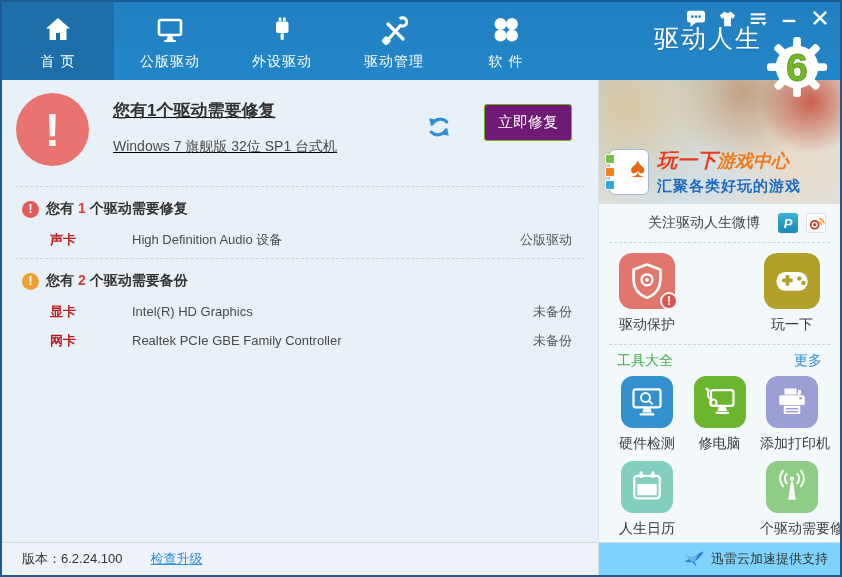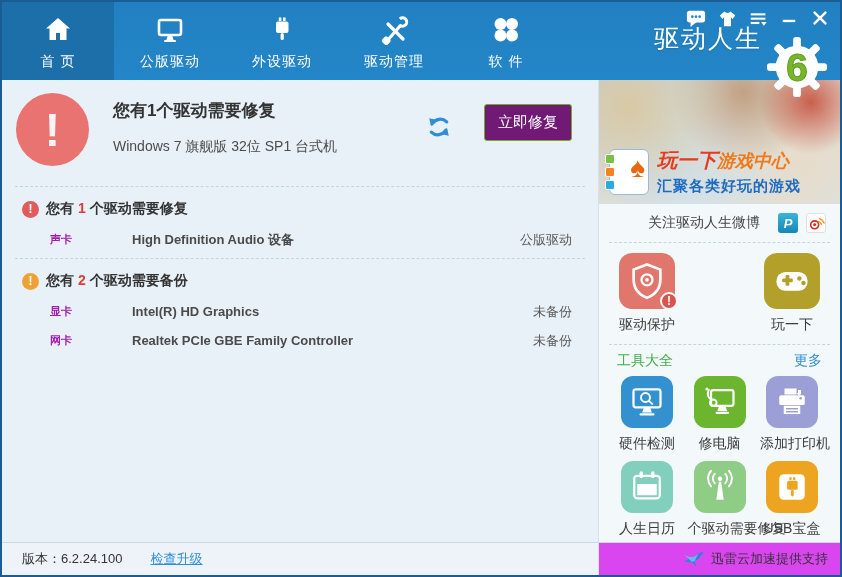--- a/index.html
+++ b/index.html
@@ -24,38 +24,38 @@
   .logo-gear { width:62px; height:62px; margin-left:4px; margin-top:14px; }
 
   
   .content { display:flex; height:495px; }
   .left-panel { width:596px; background:#e9f1f8; position:relative; }
   .sidebar { width:242px; background:#f3f8fb; border-left:1px solid #d5e2ec; position:relative; }
 
   
   .alert { display:flex; align-items:flex-start; padding:13px 14px 10px 14px; position:relative; height:106px; }
   .alert-circle { width:73px; height:73px; border-radius:50%; background:#e97370; color:#fdf3f3; font-size:46px; font-weight:bold; display:flex; align-items:center; justify-content:center; flex:0 0 auto; }
-  .alert-texts { margin-left:24px; padding-top:6px; }
+  .alert-texts { margin-left:24px; padding-top:6px;text-decoration:underline; }
   .alert-title { font-size:17px; font-weight:bold; color:#333; }
   .alert-sub { font-size:14px; color:#4c4c4c; margin-top:16px; }
   .refresh-btn { position:absolute; right:145px; top:33px; width:28px; height:28px; cursor:pointer; }
   .fix-btn { position:absolute; right:26px; top:24px; width:88px; height:37px; background:#701a75; border:1px solid #6fae20; border-radius:3px; color:#fff; font-size:15px; display:flex; align-items:center; justify-content:center; cursor:pointer; }
 
   .dashed-sep { border-bottom:1px dashed #c4d5e1; margin:0 13px; }
 
   .section { padding:9px 0 4px 0; }
   .sec-head { display:flex; align-items:center; padding:4px 0 7px 20px; }
   .excl { width:17px; height:17px; border-radius:50%; color:#fff; font-size:12px; font-weight:bold; display:flex; align-items:center; justify-content:center; }
   .excl.red { background:#e25b5b; }
   .excl.orange { background:#efa234; }
   .sec-title { font-size:14px; font-weight:bold; color:#333; margin-left:7px; }
   .sec-title .cnt { color:#e23a3a; padding:0 4px; }
   .drv-row { display:flex; align-items:center; height:29px; padding-left:48px; padding-right:26px; cursor:default; }
-  .drv-type { width:82px; font-size:11px; font-weight:bold; color:#a21caf; }
-  .drv-name { flex:1; font-size:13px; color:#4a4a4a;font-weight:bold; }
+  .drv-type { width:82px; font-size:13px; font-weight:bold; color:#b91c1c; }
+  .drv-name { flex:1; font-size:13px; color:#4a4a4a; }
   .drv-status { font-size:13px; color:#5a5a5a; }
 
   .left-footer { position:absolute; bottom:0; left:0; width:100%; height:33px; background:#edf3f8; border-top:1px solid #ccdae6; display:flex; align-items:center; padding-left:20px; font-size:13px; color:#333; }
   .upgrade-link { color:#2e8ed8; text-decoration:underline; margin-left:28px; cursor:pointer; }
 
   
   .banner { height:124px; position:relative; overflow:hidden; cursor:pointer;
     background:
       radial-gradient(circle at 88% 18%, rgba(196,74,56,.85), rgba(196,74,56,0) 22%),
       radial-gradient(circle at 12% 22%, #d9c9a4, rgba(217,201,164,0) 45%),
@@ -97,21 +97,21 @@
   .c-cal     { background:#82cfbe; }
   .c-wifi    { background:#8fcc85; }
   .c-usb     { background:#eda420; }
 
   .badge { position:absolute; right:-3px; bottom:-1px; width:18px; height:18px; border-radius:50%; background:#d9534f; border:2px solid #f3f8fb; color:#fff; font-size:12px; font-weight:bold; display:flex; align-items:center; justify-content:center; }
 
   .tools-head { display:flex; justify-content:space-between; align-items:center; padding:7px 18px 2px 18px; }
   .tools-title { color:#3fae47; font-size:14px; }
   .tools-more { color:#2e8ed8; font-size:14px; cursor:pointer; }
 
-  .sidebar-footer { position:absolute; bottom:0; left:0; width:100%; height:33px; background:#d946ef; border-top:1px solid #ccdae6; display:flex; align-items:center; justify-content:flex-end; padding-right:12px; }
+  .sidebar-footer { position:absolute; bottom:0; left:0; width:100%; height:33px; background:#7dd3fc; border-top:1px solid #ccdae6; display:flex; align-items:center; justify-content:flex-end; padding-right:12px; }
   .xunlei-label { font-size:13px; color:#333; margin-left:6px; }
 </style>
 </head>
 <body>
 
 <div class="window">
 
   <div class="navbar">
     <div class="tabs">
 
@@ -427,32 +427,20 @@
               <polygon points="26.5,21 29.5,21 33,45 23,45" fill="#fff"></polygon>
               <path d="M21 23 A 9 9 0 0 1 21 10.5" fill="none" stroke="#fff" stroke-width="2.6" stroke-linecap="round"></path>
               <path d="M16 27 A 15.5 15.5 0 0 1 16 6.5" fill="none" stroke="#fff" stroke-width="2.6" stroke-linecap="round"></path>
               <path d="M35 23 A 9 9 0 0 0 35 10.5" fill="none" stroke="#fff" stroke-width="2.6" stroke-linecap="round"></path>
               <path d="M40 27 A 15.5 15.5 0 0 0 40 6.5" fill="none" stroke="#fff" stroke-width="2.6" stroke-linecap="round"></path>
             </svg>
           </div>
           <div class="app-label">个驱动需要修复</div>
         </div>
 
-        <div class="app">
-          <div class="app-tile tile-sm c-usb">
-            <svg width="42" height="42" viewBox="0 0 56 56">
-              <rect x="11" y="11" width="34" height="34" rx="6" fill="#fff"></rect>
-              <rect x="24.5" y="15" width="3" height="3.6" fill="#eda420"></rect>
-              <rect x="29.5" y="15" width="3" height="3.6" fill="#eda420"></rect>
-              <rect x="21.5" y="19.5" width="14" height="12" rx="2" fill="#eda420"></rect>
-              <rect x="26.7" y="31.5" width="3.6" height="9" rx="1.8" fill="#eda420"></rect>
-            </svg>
-          </div>
-          <div class="app-label">USB宝盒</div>
-        </div>
       </div>
 
       <div class="sidebar-footer">
         <svg width="22" height="18" viewBox="0 0 24 20">
           <path d="M1 5 C8 9 12 9 17 4 L23 1.5 C19 9 15 11.5 12.5 12.5 L15 19 L9.5 13 C6.5 14 4 13.8 1.5 12.5 C4.8 11.5 6.2 10.3 7.2 9 Z" fill="#2f83d6"></path>
           <path d="M1 5 C8 9 12 9 17 4 L12.5 12.5 L9.5 13 Z" fill="#6cb6ef"></path>
         </svg>
         <span class="xunlei-label">迅雷云加速提供支持</span>
       </div>
 

